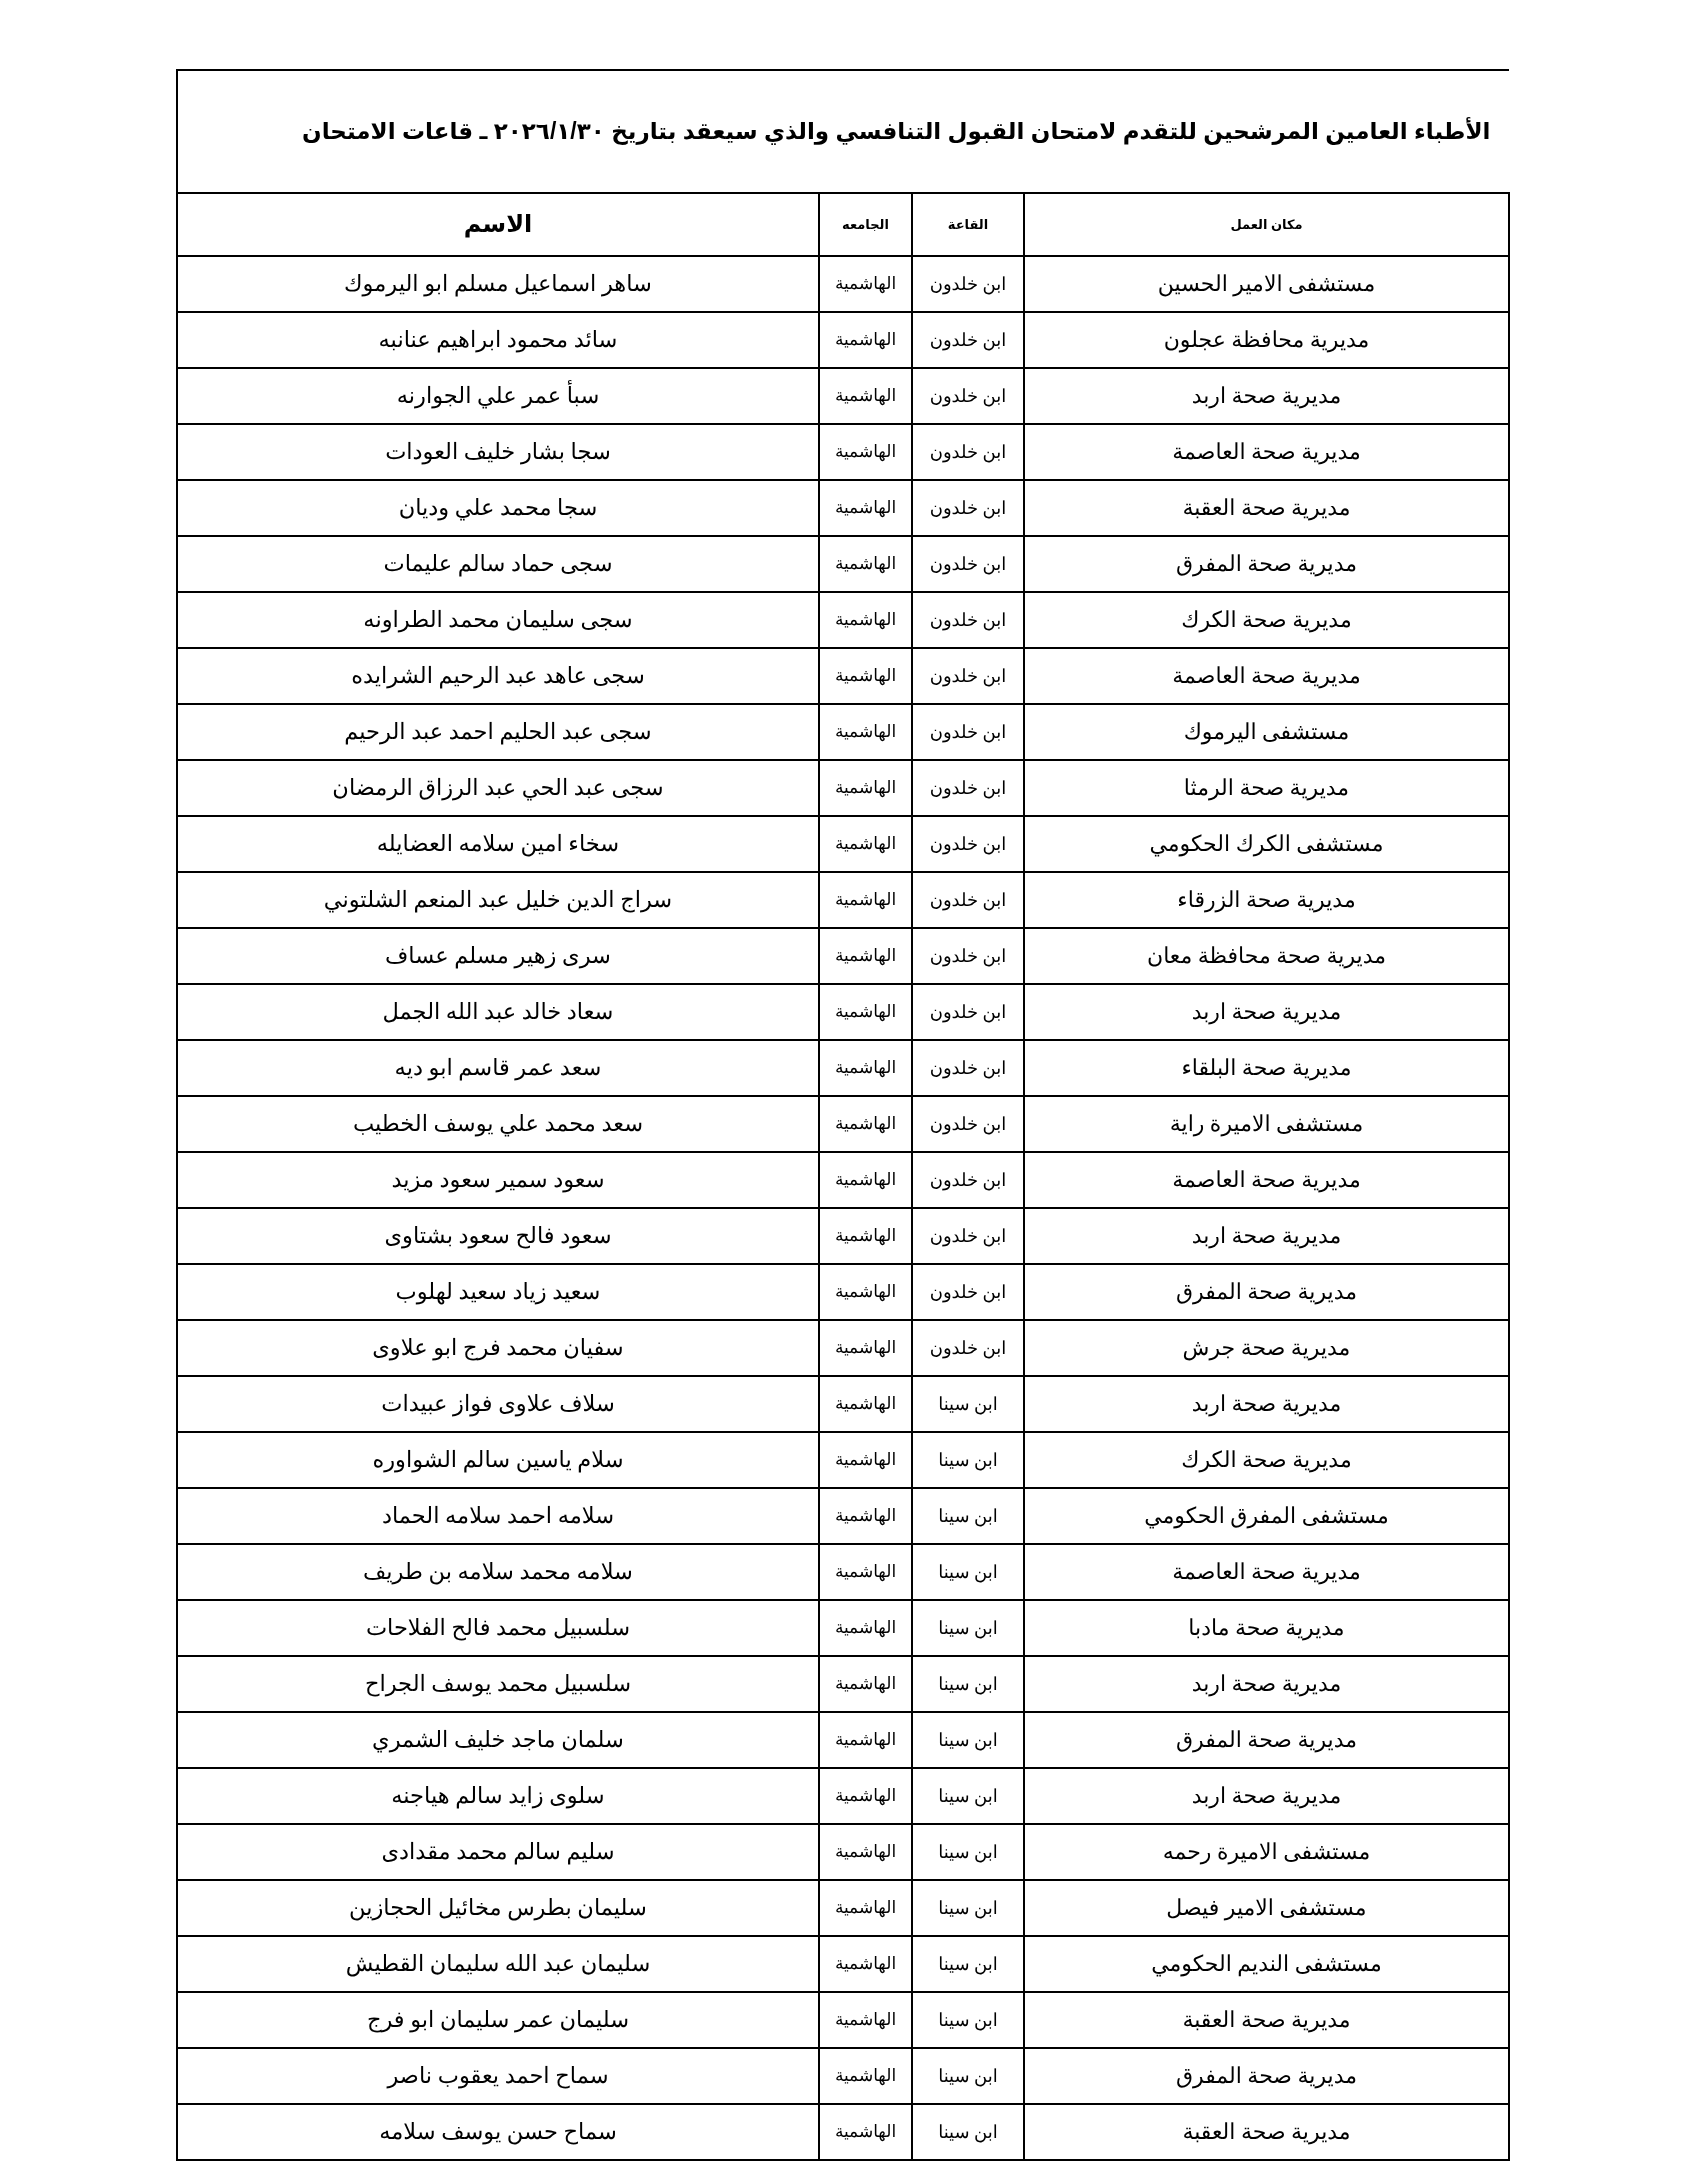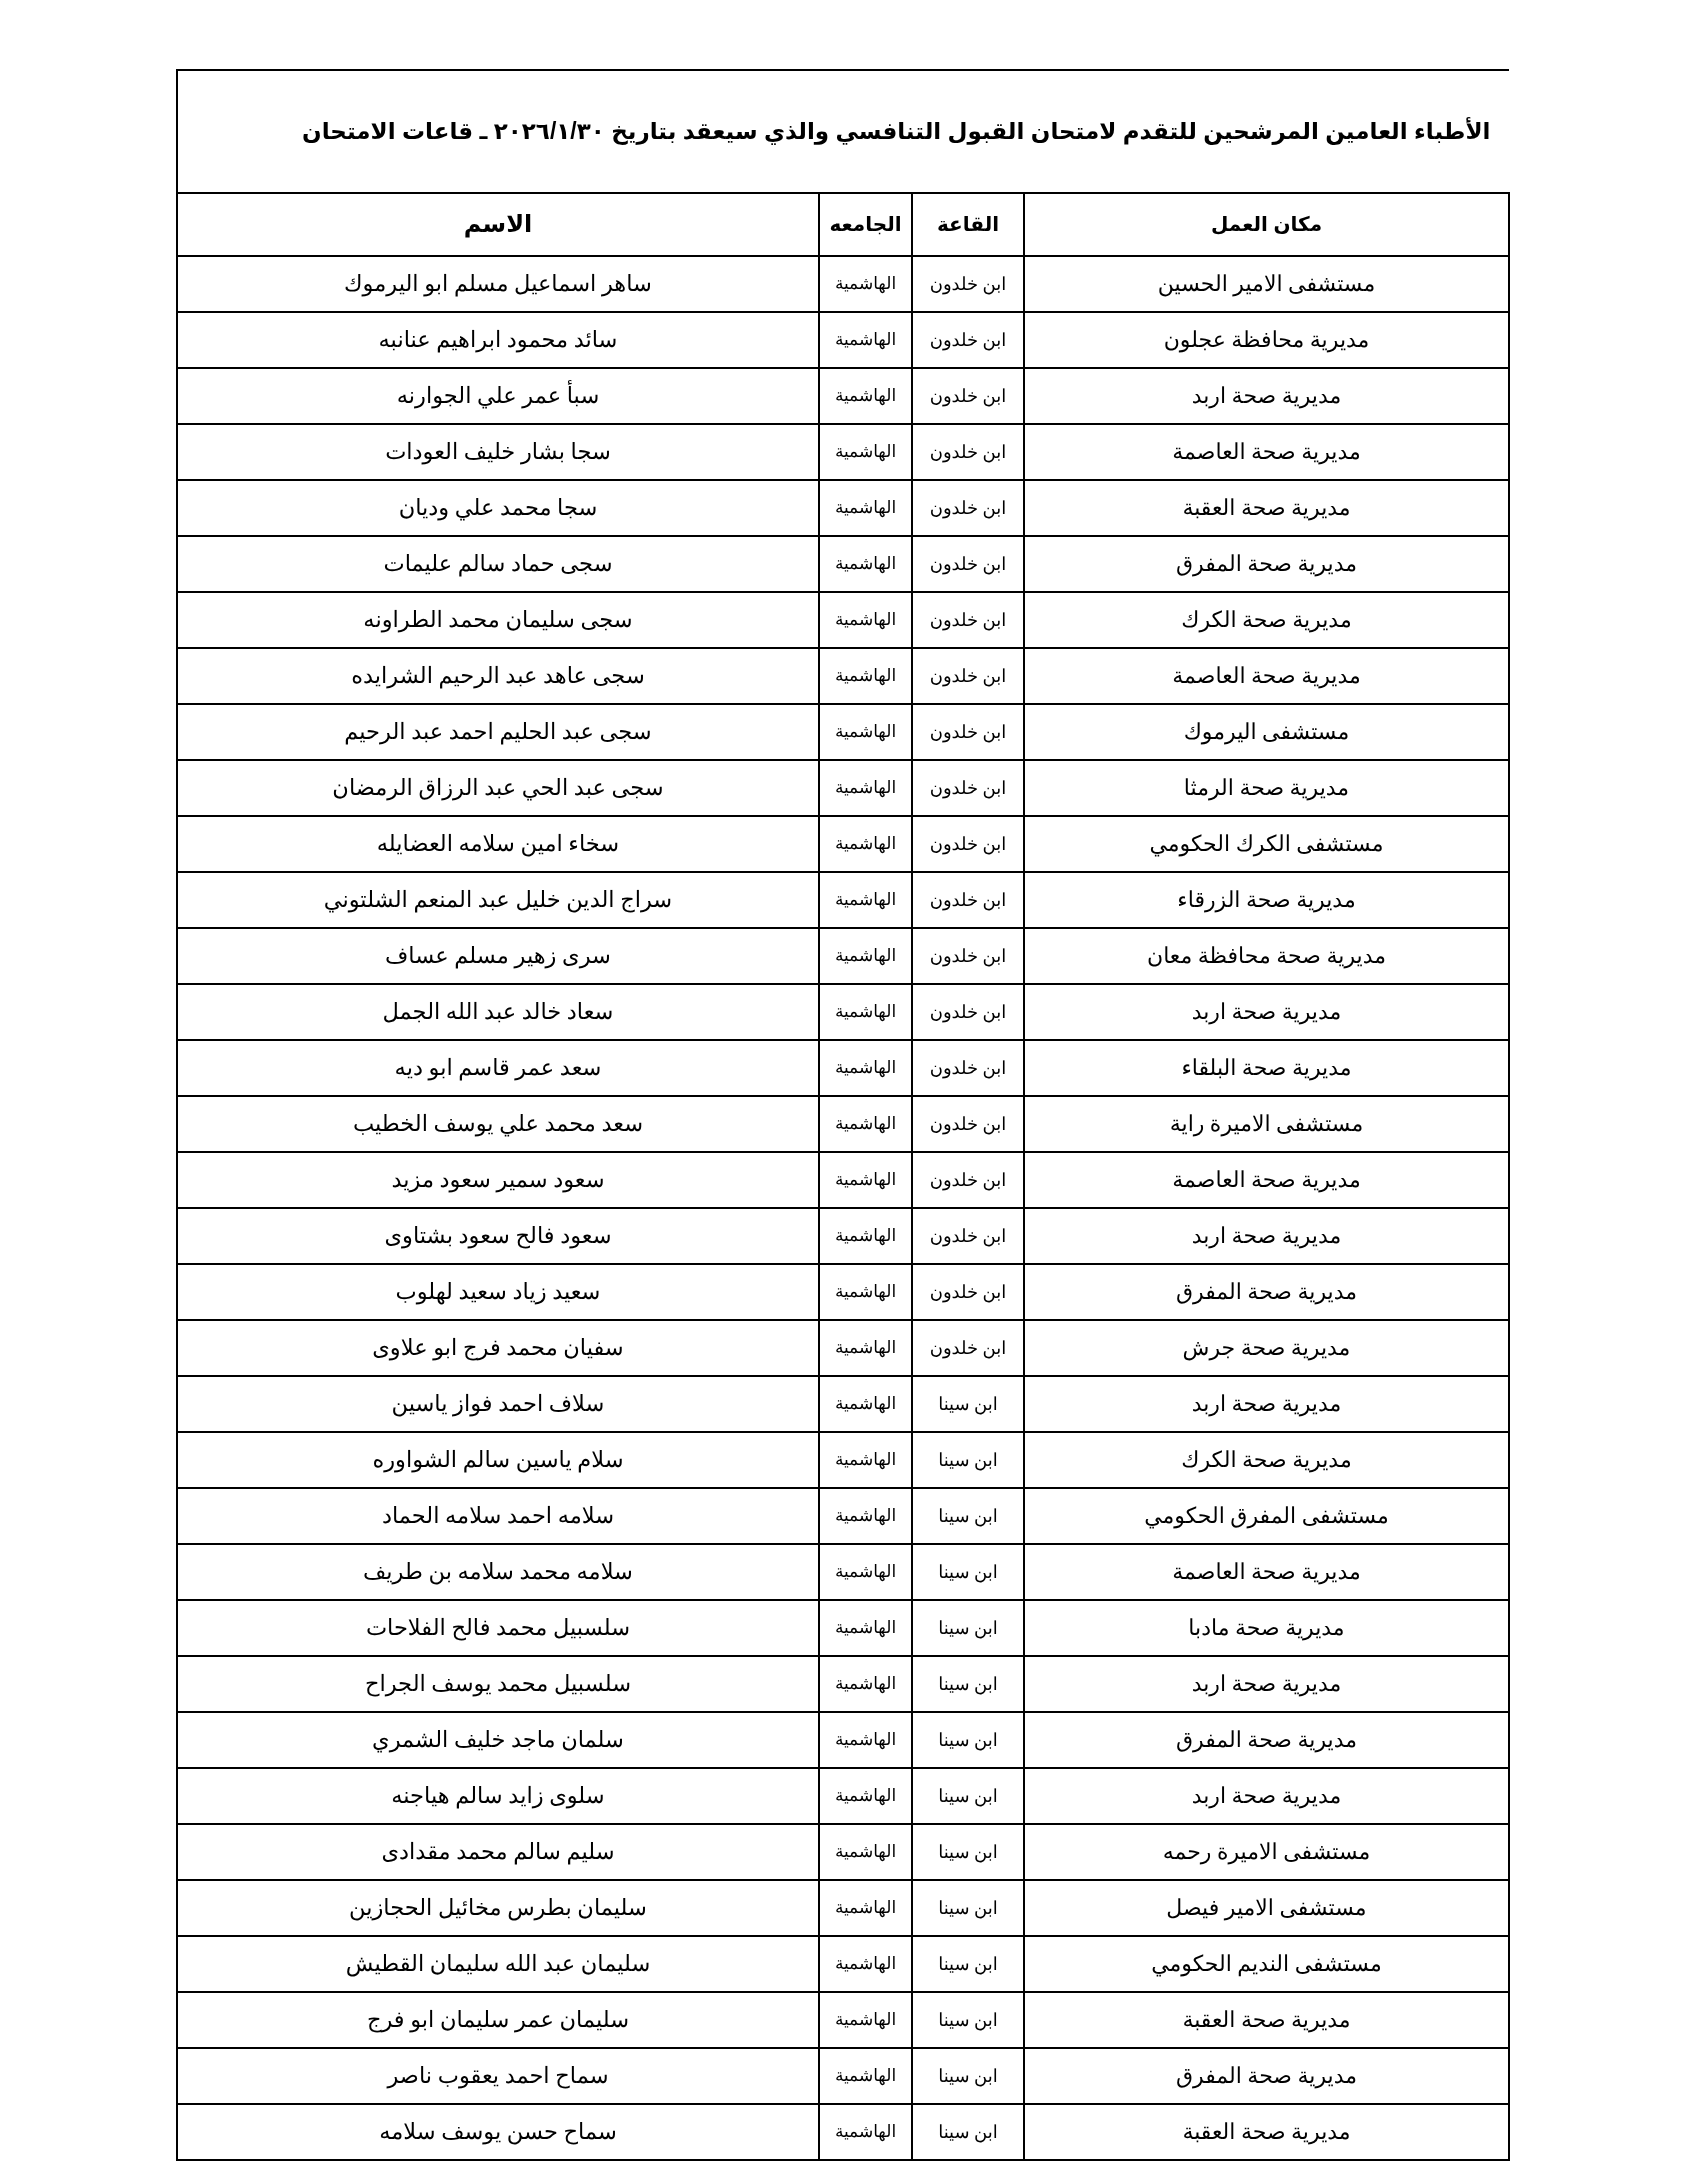--- a/index.html
+++ b/index.html
@@ -62,21 +62,21 @@
     text-align: right;
     direction: rtl;
   }
 
   
   tr.head-row th {
     height: 61px;
     border-top-width: 2.6px;
     font-family: "Liberation Sans", "DejaVu Sans", sans-serif;
     font-weight: bold;
-    font-size: 20px;
+    font-size: 13px;
   }
   tr.head-row th.col-name { font-size: 24px; }
 
   
   tbody tr.data-row td {
     height: 54px;
     border-width: 2px;
   }
   td.col-work  { font-size: 22px; margin-left: 8px; }
   td.col-hall  { font-size: 18px; }
@@ -412,21 +412,21 @@
             <td class="col-work">
               <span class="cell-text">مديرية صحة اربد</span>
             </td>
             <td class="col-hall">
               <span class="cell-text">ابن سينا</span>
             </td>
             <td class="col-univ">
               <span class="cell-text">الهاشمية</span>
             </td>
             <td class="col-name">
-              <span class="cell-text">سلاف احمد فواز ياسين</span>
+              <span class="cell-text">سلاف علاوى فواز عبيدات</span>
             </td>
           </tr>
           <tr class="data-row">
             <td class="col-work">
               <span class="cell-text">مديرية صحة الكرك</span>
             </td>
             <td class="col-hall">
               <span class="cell-text">ابن سينا</span>
             </td>
             <td class="col-univ">

